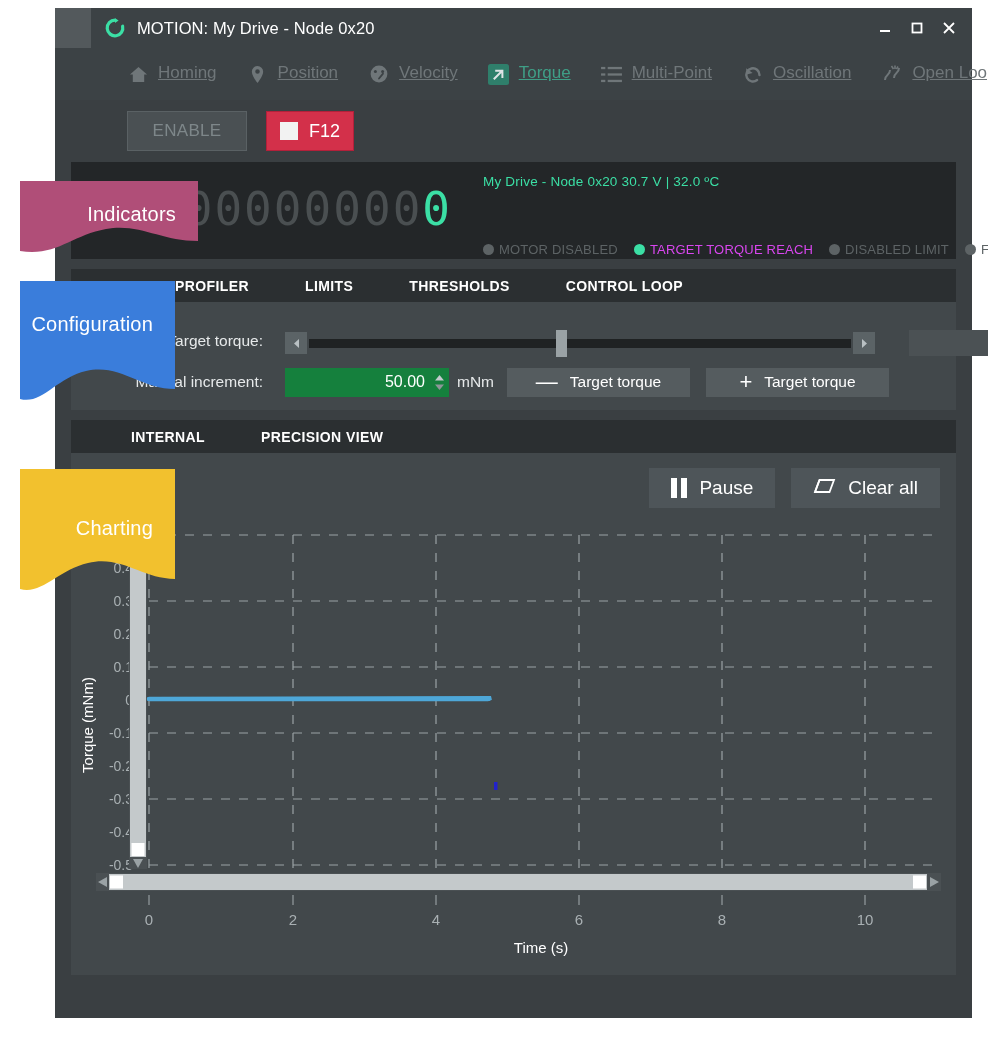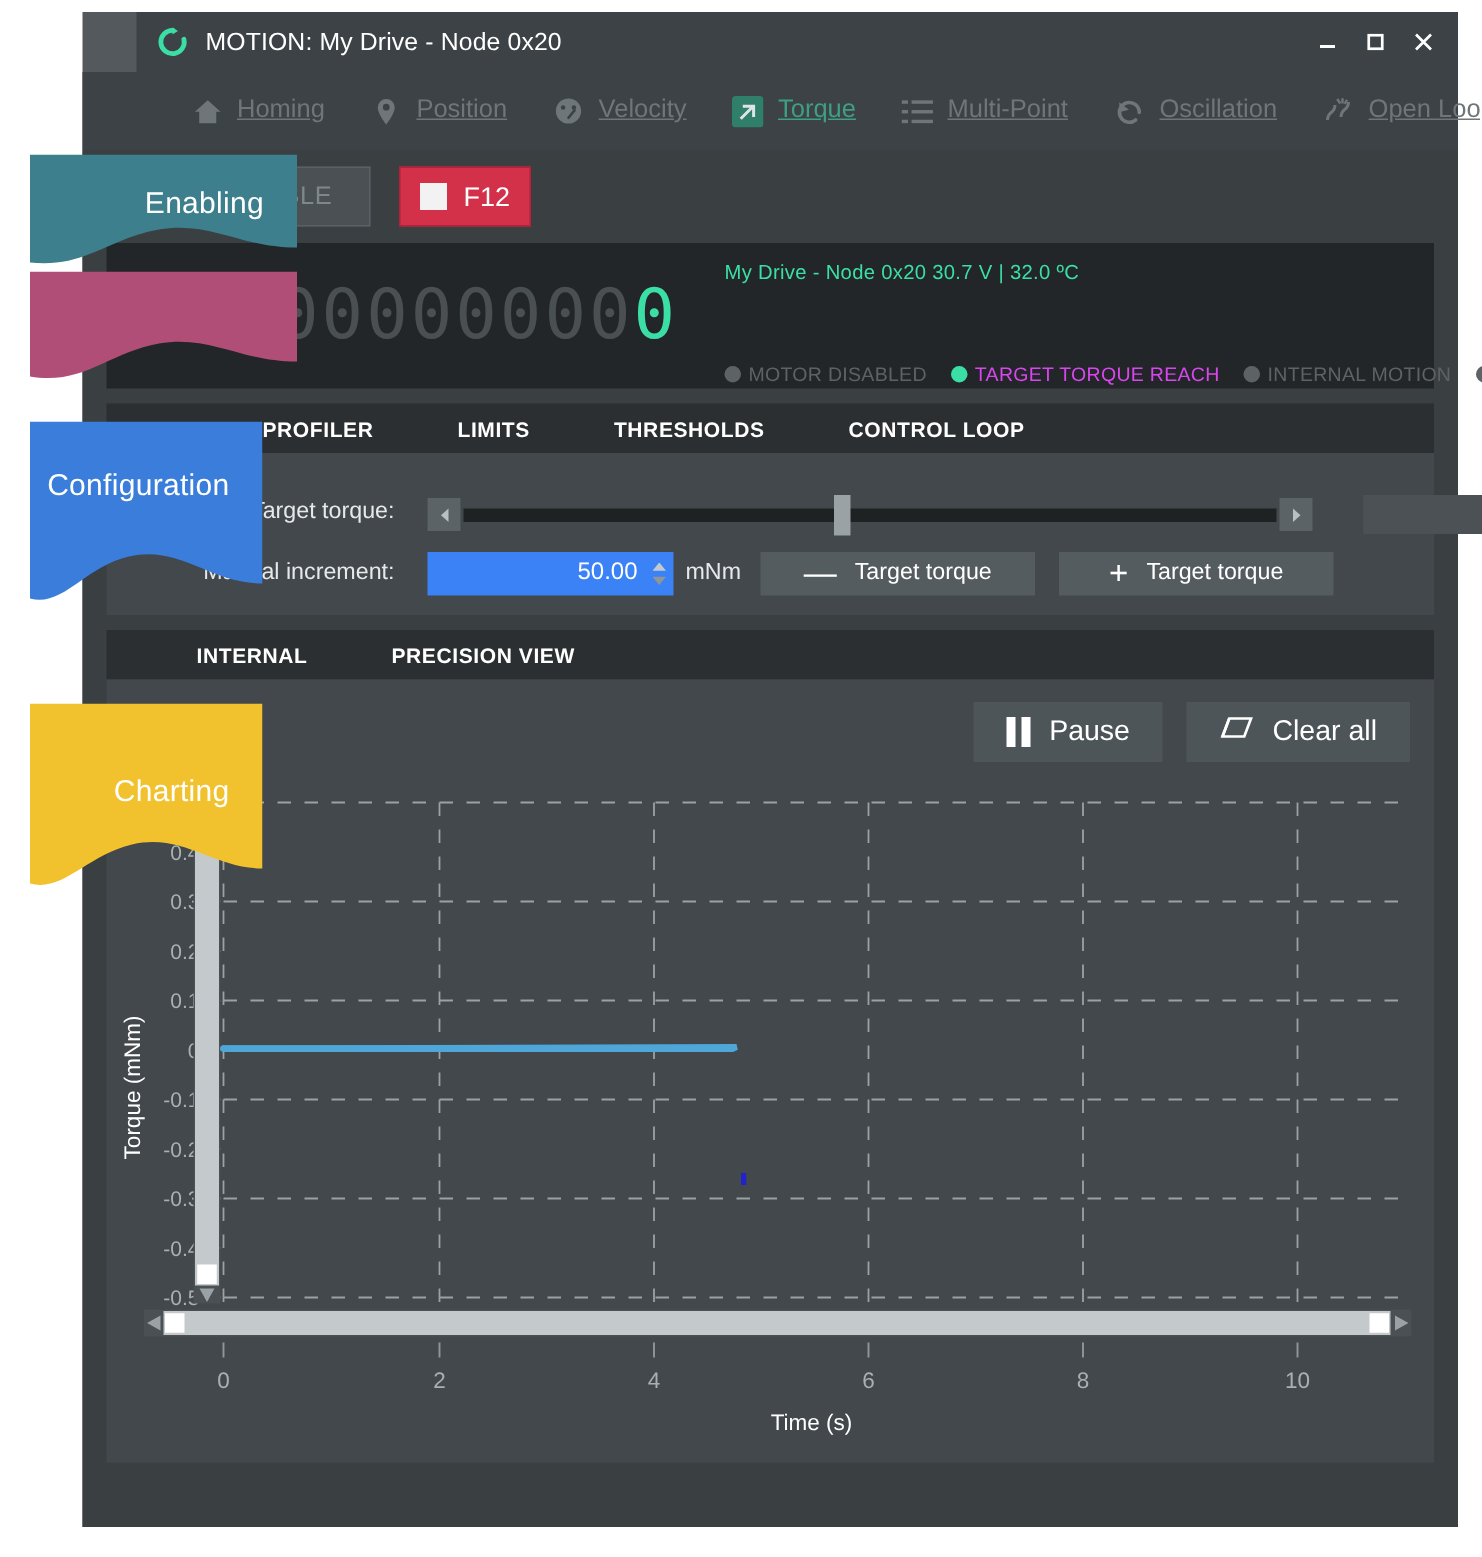--- a/index.html
+++ b/index.html
@@ -143,21 +143,21 @@
     position: absolute; left: 838px; top: 2px;
     width: 82px; height: 26px; background: #4b5154; border: 1px solid #4b5154;
   }
   .cfg-row2 { position: absolute; left: 0; top: 65px; height: 30px; width: 100%; display: flex; align-items: center; }
   .lbl-manual {
     position: absolute; left: 0; width: 192px; text-align: right;
     color: #e6e9ea; font-size: 15.5px;
   }
   .spin {
     position: absolute; left: 214px; width: 164px; height: 29px;
-    background: #3b82f6; display: flex; align-items: center;
+    background: #15803d; display: flex; align-items: center;
   }
   .spin-val {
     flex: 1 1 auto; text-align: right; color: #ffffff;
     font-size: 16px; padding-right: 8px;
   }
   .spin-arrows { width: 16px; display: flex; flex-direction: column; align-items: center; gap: 3px; padding-right: 4px; }
   .unit { position: absolute; left: 386px; color: #e6e9ea; font-size: 15.5px; }
   .btn-torque {
     position: absolute; height: 29px; background: #555c5f;
     display: flex; align-items: center; justify-content: center; gap: 12px;
@@ -336,21 +336,21 @@
             <div class="led-item off">
               <span class="led"></span>
               <span>MOTOR DISABLED</span>
             </div>
             <div class="led-item on">
               <span class="led"></span>
               <span>TARGET TORQUE REACH</span>
             </div>
             <div class="led-item off">
               <span class="led"></span>
-              <span>INTERNAL MOTION</span>
+              <span>DISABLED LIMIT</span>
             </div>
             <div class="led-item off">
               <span class="led"></span>
               <span>FOLLOWING ERROR</span>
             </div>
           </div>
         </div>
       </div>
 
       <div class="cfg-tabs">
@@ -523,31 +523,26 @@
             </g>
 
             <text x="470" y="428" fill="#ffffff" font-family="Liberation Sans, sans-serif" font-size="15" text-anchor="middle">Time (s)</text>
           </svg>
         </div>
       </div>
 
     </div>
   </div>
 
-  <div class="banner" style="left:20px; top:103px; width:178px; height:80px;">
-    <svg width="178" height="80" viewBox="0 0 178 80" preserveAspectRatio="none">
-      <path d="M0 0 H178 V62 C140 62, 120 44, 86 50 C52 56, 36 76, 0 72 Z" fill="#3d7f8c"></path>
-    </svg>
-    <span class="btxt">Enabling</span>
-  </div>
 
   <div class="banner" style="left:20px; top:181px; width:178px; height:84px;">
     <svg width="178" height="84" viewBox="0 0 178 84" preserveAspectRatio="none">
       <path d="M0 0 H178 V60 C140 60, 120 42, 86 48 C52 54, 36 76, 0 70 Z" fill="#b04e78"></path>
     </svg>
+    <span class="btxt">Indicators</span>
   </div>
 
   <div class="banner" style="left:20px; top:281px; width:155px; height:132px;">
     <svg width="155" height="132" viewBox="0 0 155 132" preserveAspectRatio="none">
       <path d="M0 0 H155 V108 C120 108, 100 82, 66 90 C36 97, 22 124, 0 118 Z" fill="#3a7ddb"></path>
     </svg>
     <span class="btxt" style="padding-top:32px;">Configuration</span>
   </div>
 
   <div class="banner" style="left:20px; top:469px; width:155px; height:134px;">

